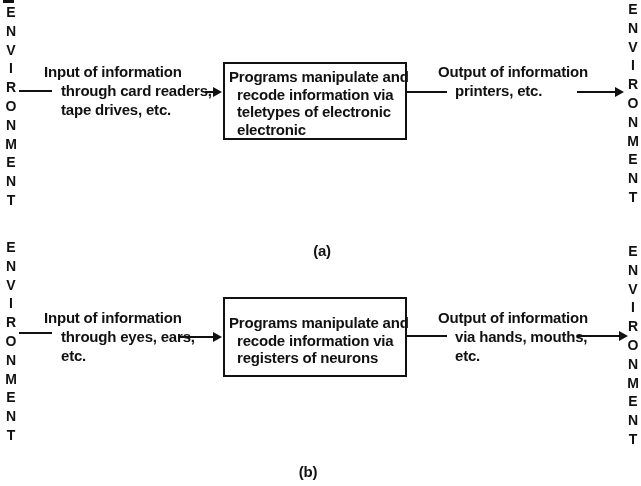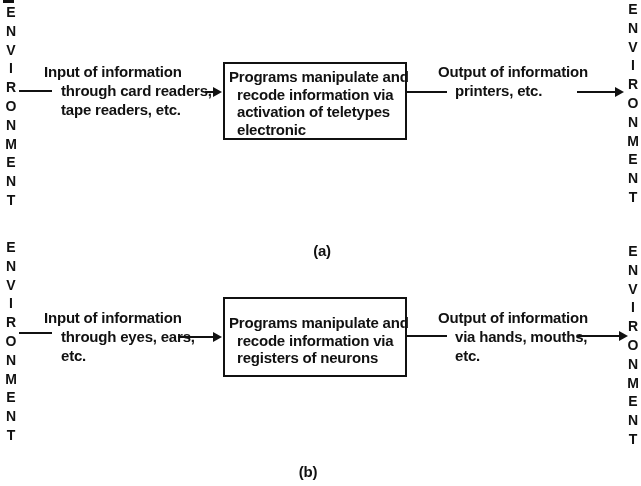--- a/index.html
+++ b/index.html
@@ -47,30 +47,30 @@
 
   <div class="artifact"></div>
 
   <div class="env" style="left:3px; top:4px;">ENVIRONMENT</div>
 
   <div class="hline" style="left:19px; top:90px; width:33px;"></div>
 
   <div class="tblock" style="left:44px; top:62px;">
     <div>Input of information</div>
     <div class="ind">through card readers,</div>
-    <div class="ind">tape readers, etc.</div>
+    <div class="ind">tape drives, etc.</div>
   </div>
 
   <div class="hline" style="left:205px; top:91px; width:10px;"></div>
   <div class="ahead" style="left:213px; top:87px;"></div>
 
   <div class="pbox box-a">
     <div class="bline">Programs manipulate and</div>
     <div class="bline ind">recode information via</div>
-    <div class="bline ind">activation of teletypes</div>
+    <div class="bline ind">teletypes of electronic</div>
     <div class="bline ind">electronic</div>
   </div>
 
   <div class="hline" style="left:407px; top:91px; width:40px;"></div>
 
   <div class="tblock" style="left:438px; top:62px;">
     <div>Output of information</div>
     <div class="ind">printers, etc.</div>
   </div>
 

